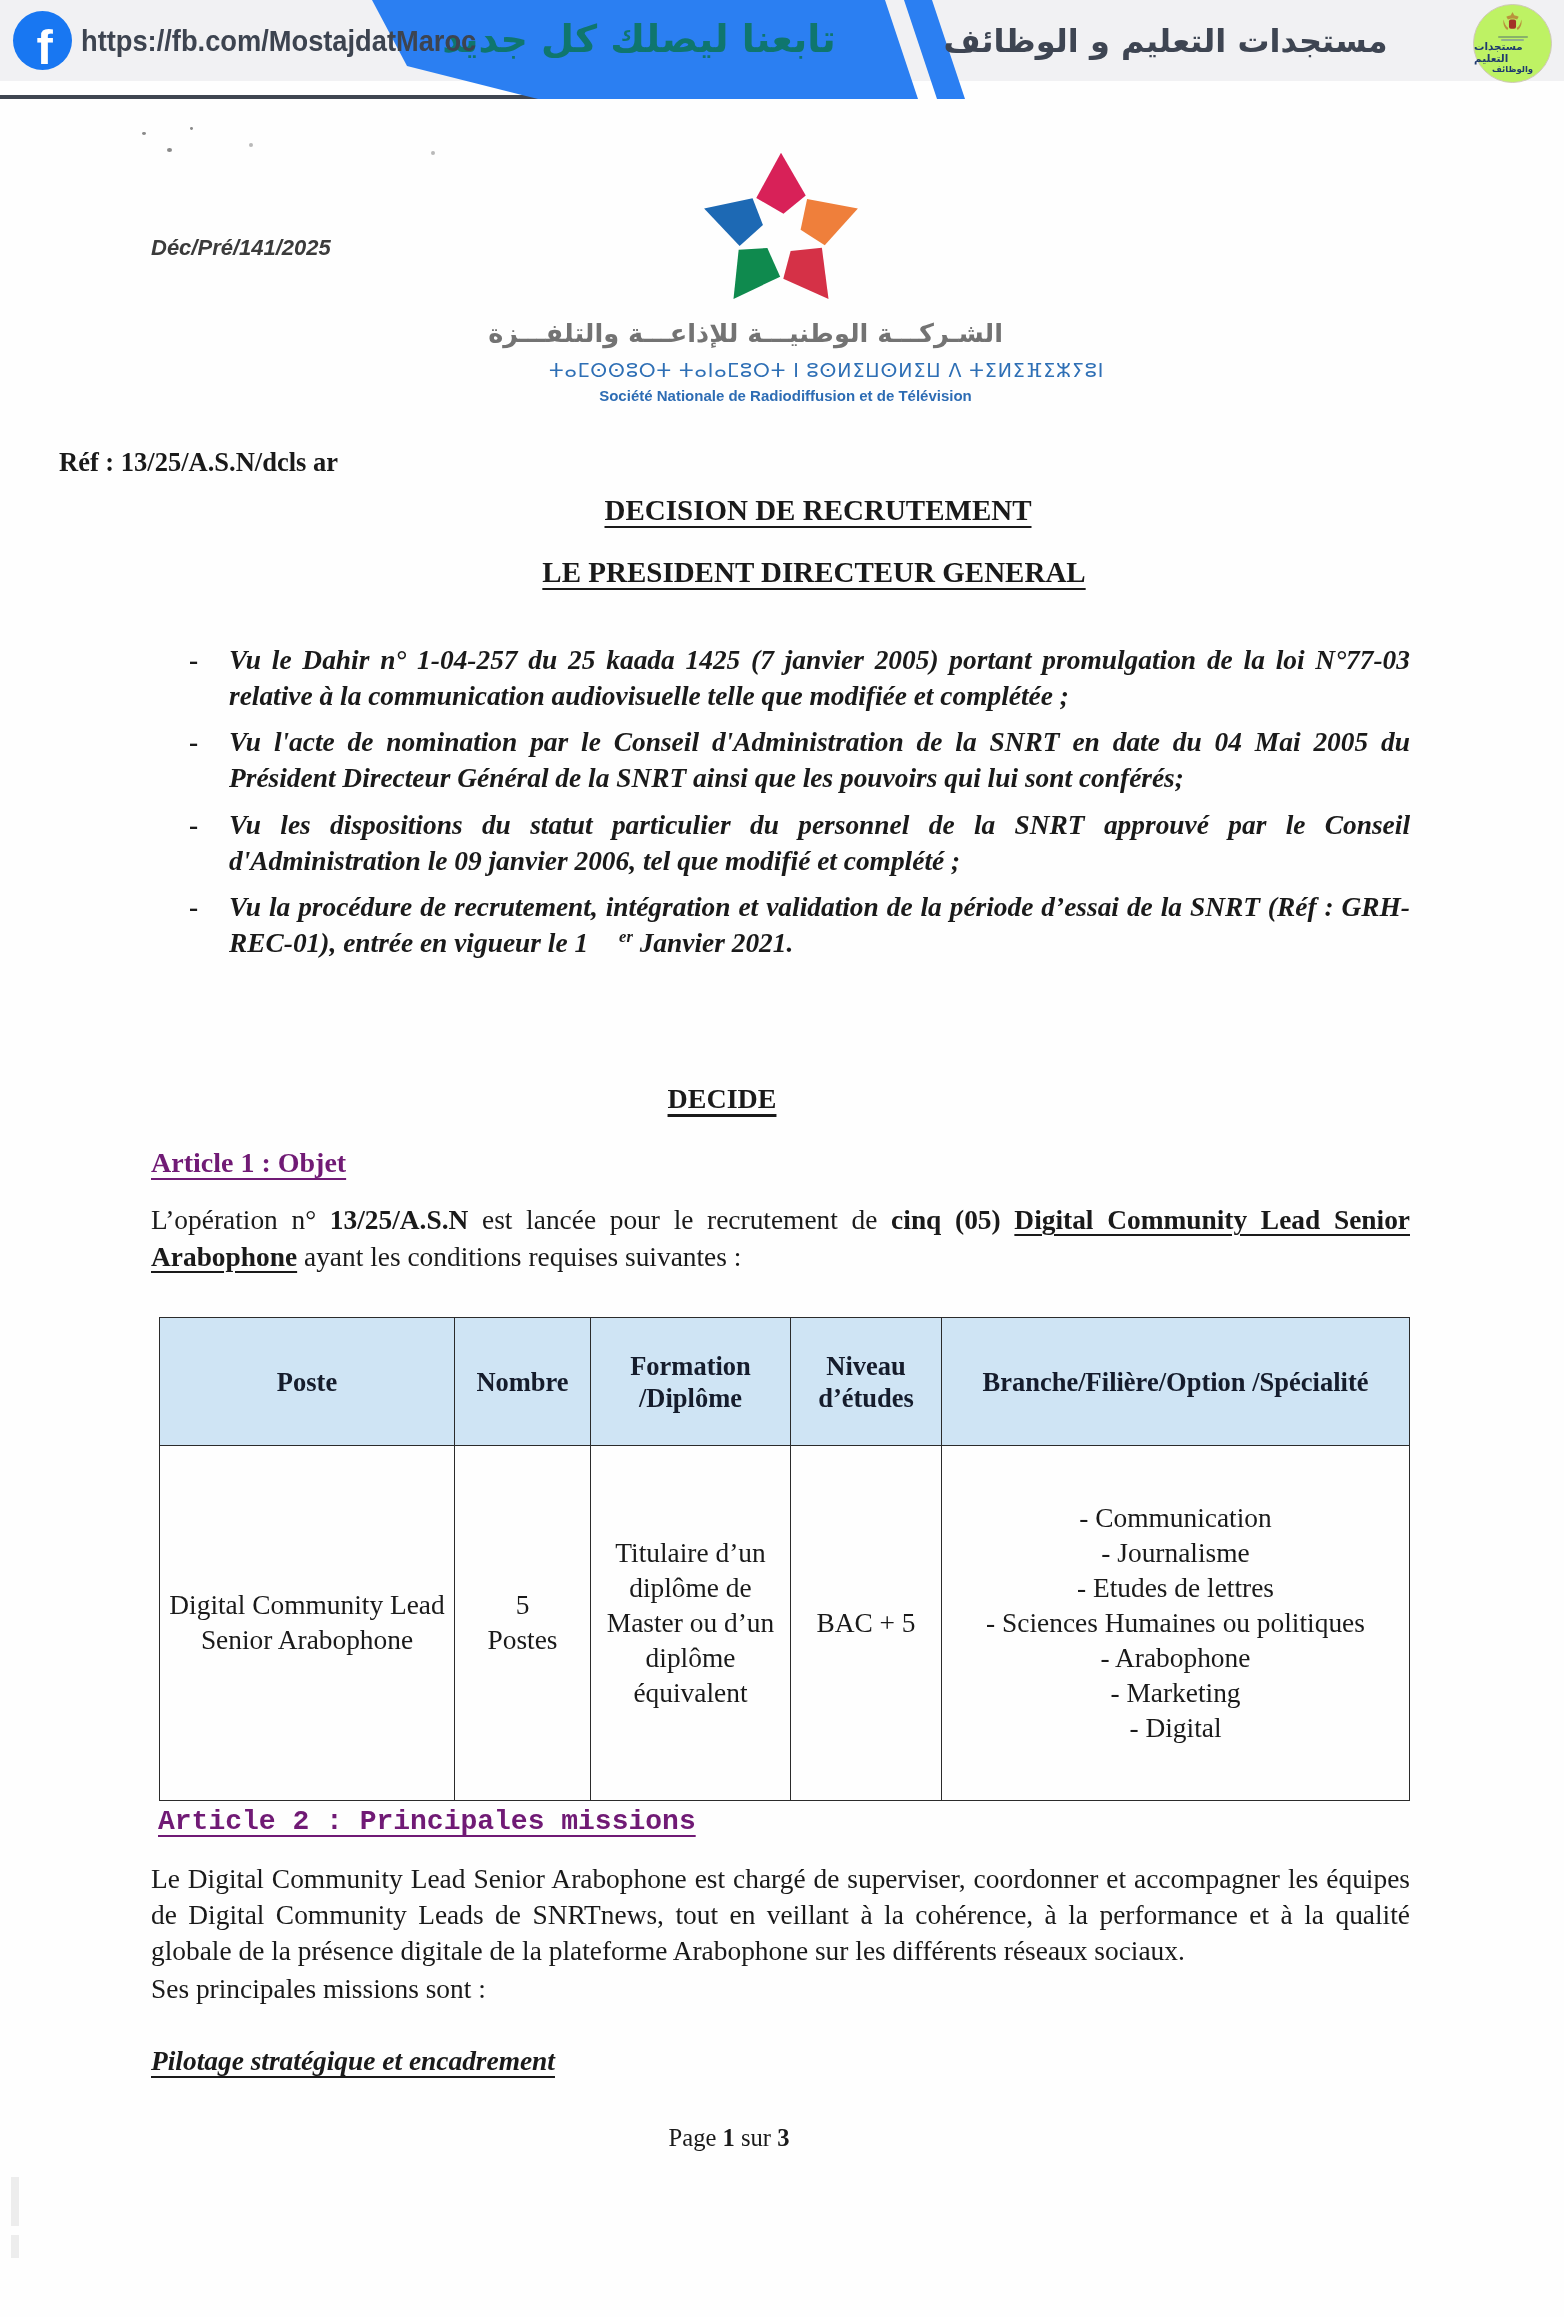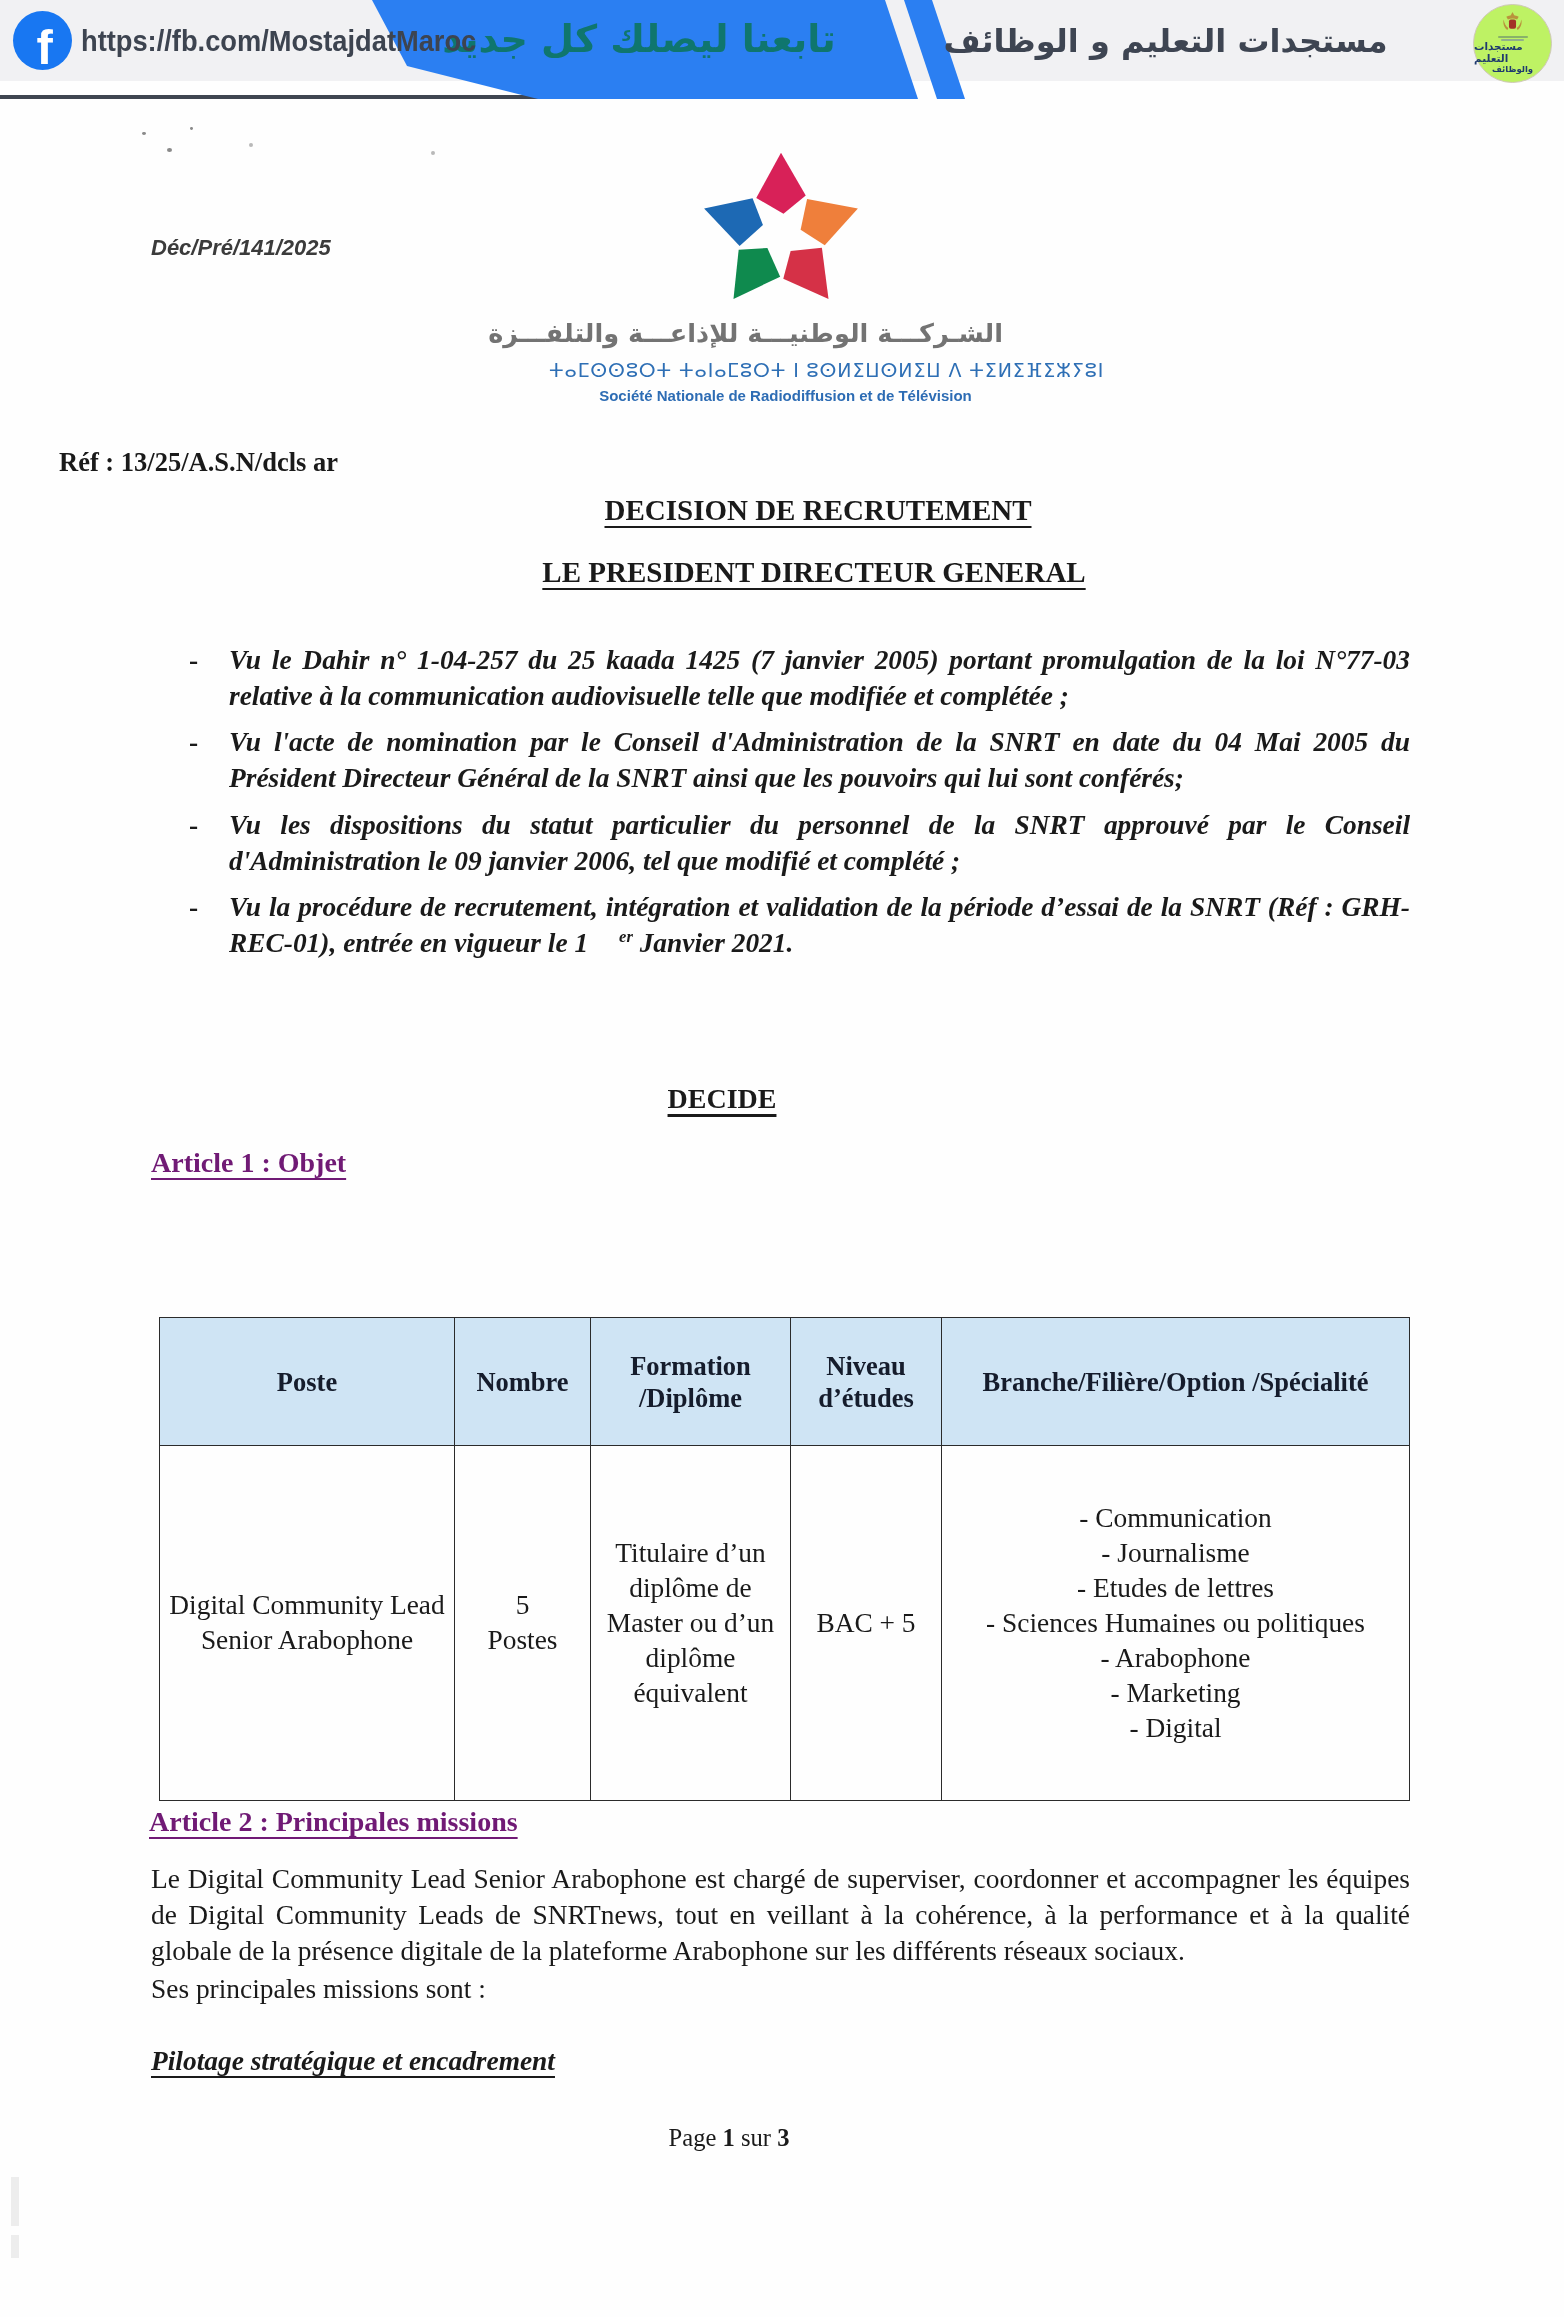--- a/index.html
+++ b/index.html
@@ -48,21 +48,21 @@
   .vu-list{position:absolute;left:151px;top:642px;width:1259px;}
   .vu-item{position:relative;padding-left:78px;margin-bottom:10.4px;text-align:justify;
       font:italic 700 27.4px/36px "Liberation Serif",serif;}
   .vu-item .dash{position:absolute;left:38px;top:0;font-style:normal;}
   sup{font-size:60%;line-height:0;margin-left:31px;}
   .decide{position:absolute;left:722px;top:1083px;transform:translateX(-50%);
       font:700 28px "Liberation Serif",serif;text-decoration:underline;text-decoration-thickness:2.8px;text-underline-offset:5.7px;}
   .art-heading{position:absolute;font:700 28px "Liberation Serif",serif;color:#701a75;
       text-decoration:underline;text-decoration-thickness:2.4px;text-underline-offset:5.7px;white-space:nowrap;}
   .h-art1{left:151px;top:1147px;}
-  .h-art2{left:149px;top:1806px;}
+  .h-art2{left:158px;top:1806px;font-family:Liberation Mono, monospace;}
   .para{position:absolute;left:151px;width:1259px;text-align:justify;
       font:400 27.4px/37px "Liberation Serif",serif;}
   .p-op{top:1202px;}
   .p-a2{top:1861px;line-height:36px;}
   .b{font-weight:700;}
   .bu{font-weight:700;text-decoration:underline;text-decoration-thickness:1.9px;text-underline-offset:4.7px;}
   .missions-intro{position:absolute;left:151px;top:1934px;font:400 27.4px "Liberation Serif",serif;margin-top:40px;}
   .missions-sub{position:absolute;left:151px;top:2046px;font:italic 700 27.4px "Liberation Serif",serif;
       text-decoration:underline;text-decoration-thickness:2.4px;text-underline-offset:5.7px;}
   
@@ -151,20 +151,23 @@
     <div class="vu-item">
       <span class="dash">-</span>
       <span>Vu la procédure de recrutement, intégration et validation de la période d’essai de la SNRT (Réf : GRH-REC-01), entrée en vigueur le 1</span><sup>er</sup><span> Janvier 2021.</span>
     </div>
   </div>
 
   <div class="decide">DECIDE</div>
 
   <div class="art-heading h-art1">Article 1 : Objet</div>
 
+  <div class="para p-op">
+    <span>L’opération n° </span><span class="b">13/25/A.S.N</span><span> est lancée pour le recrutement de </span><span class="b">cinq (05) </span><span class="bu">Digital Community Lead Senior Arabophone</span><span> ayant les conditions requises suivantes :</span>
+  </div>
 
   <table class="req-table">
     <colgroup>
       <col style="width:295px">
         <col style="width:136px">
         <col style="width:200px">
         <col style="width:151px">
         <col style="width:468px">
     </colgroup>
     <tbody>

